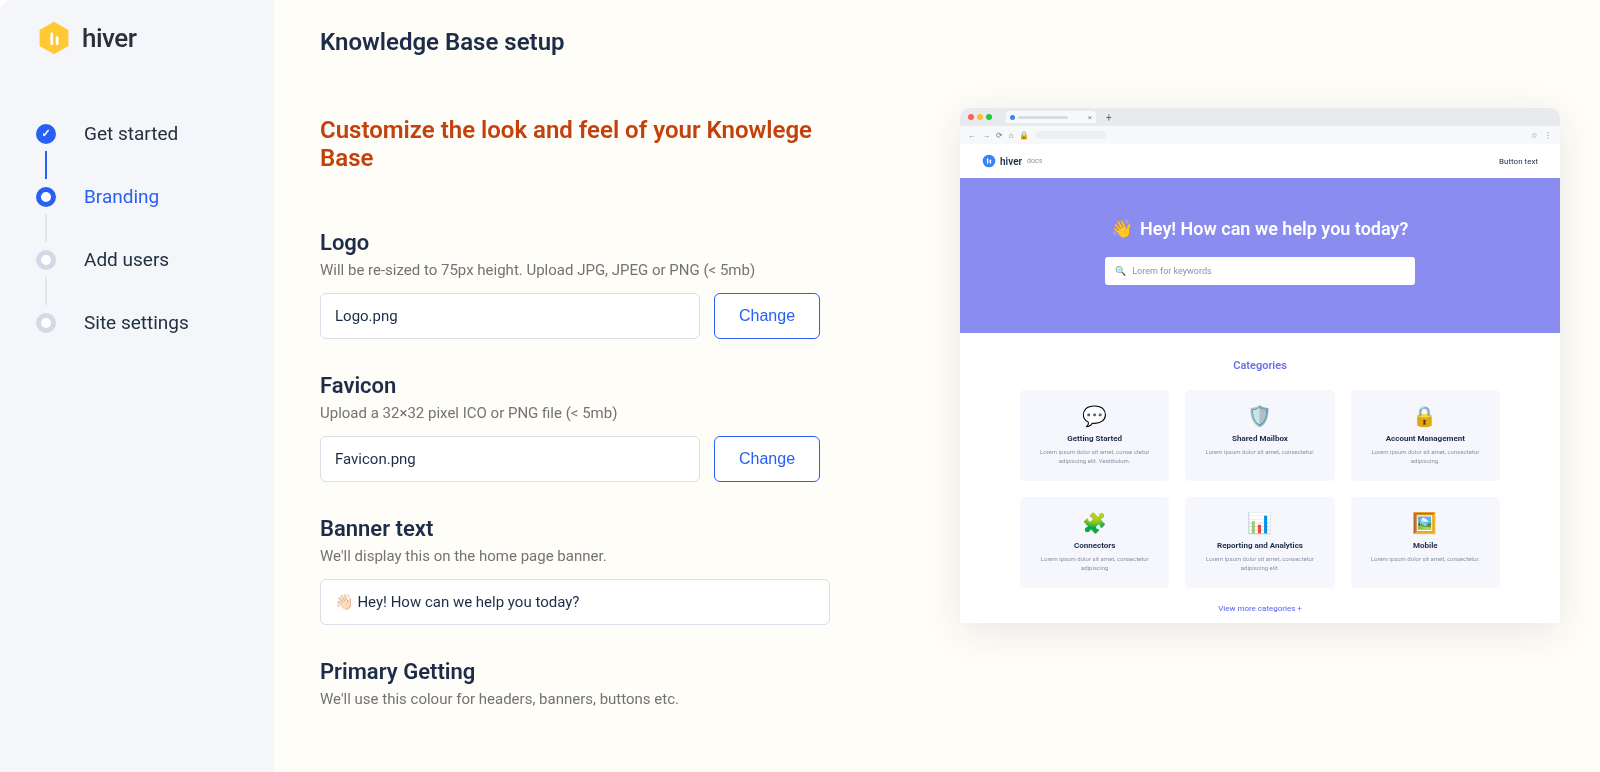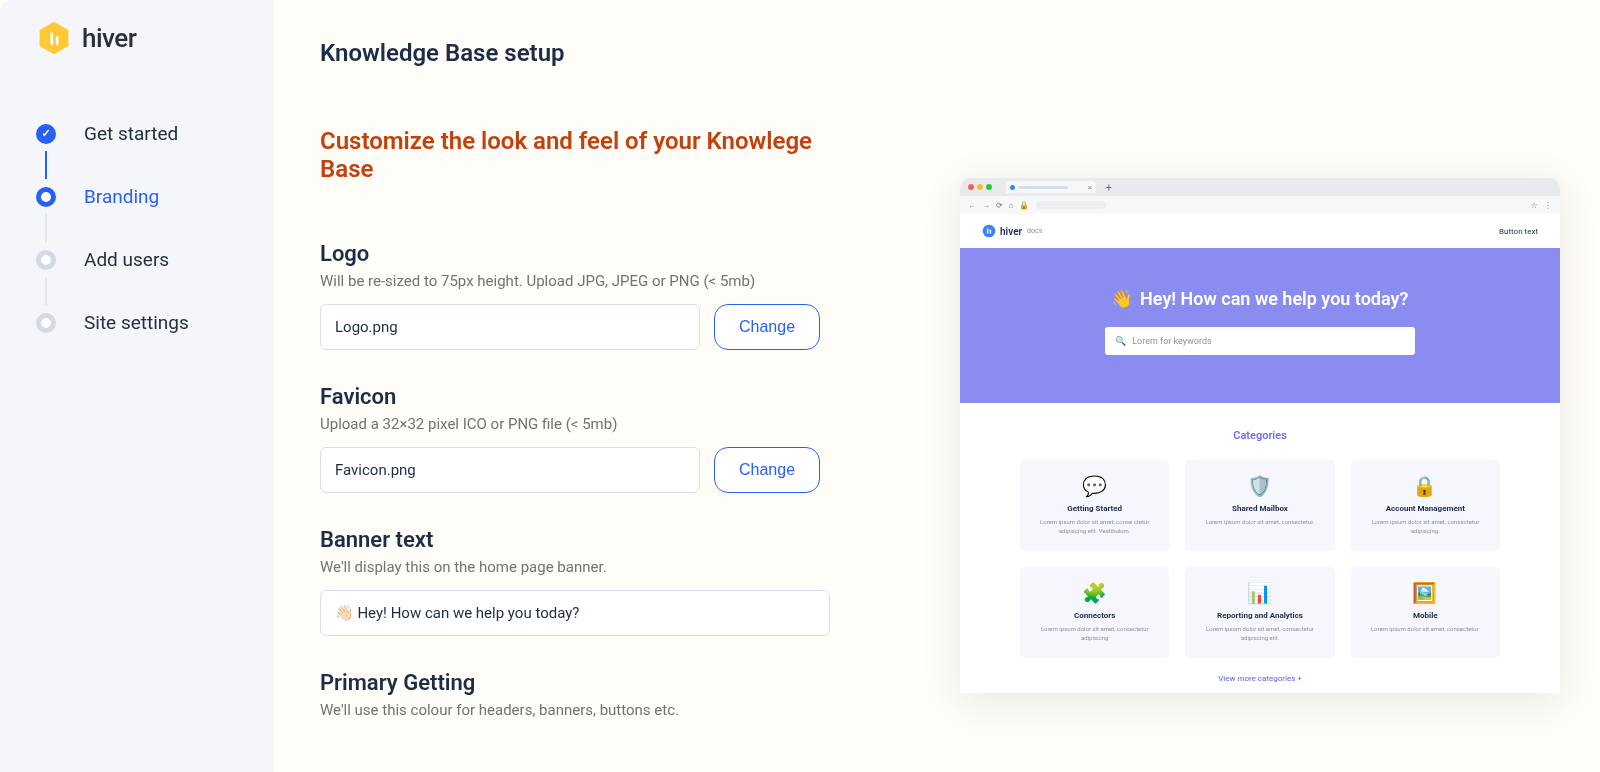--- a/index.html
+++ b/index.html
@@ -64,21 +64,20 @@
     margin-left: 9px;
   }
   .step-connector.faded { background: #e1e6ef; }
 
   
   .main {
     flex: 1;
     padding: 28px 40px 9px 46px;
     display: flex;
     gap: 120px;
-    align-items: center;
   }
   .form-col { flex: 0 0 520px; }
   .page-title {
     font-size: 24px;
     font-weight: 600;
     color: #1d2c49;
     margin-bottom: 60px;
   }
   .section-title {
     font-size: 24px;
@@ -99,21 +98,21 @@
     display: flex; align-items: center;
     font-size: 15px;
     color: #1d2c49;
     background: #fff;
   }
   .input-full { flex: 0 0 510px; }
   .btn-outline {
     border: 1px solid #2860f6;
     color: #2860f6;
     background: #fff;
-    border-radius: 14px;
+    border-radius: 6px;
     padding: 0 24px;
     font-size: 16px;
     cursor: pointer;
     height: 46px;
   }
 
   
   .preview-col { flex: 1; padding-top: 80px; }
   .browser {
     width: 600px;

